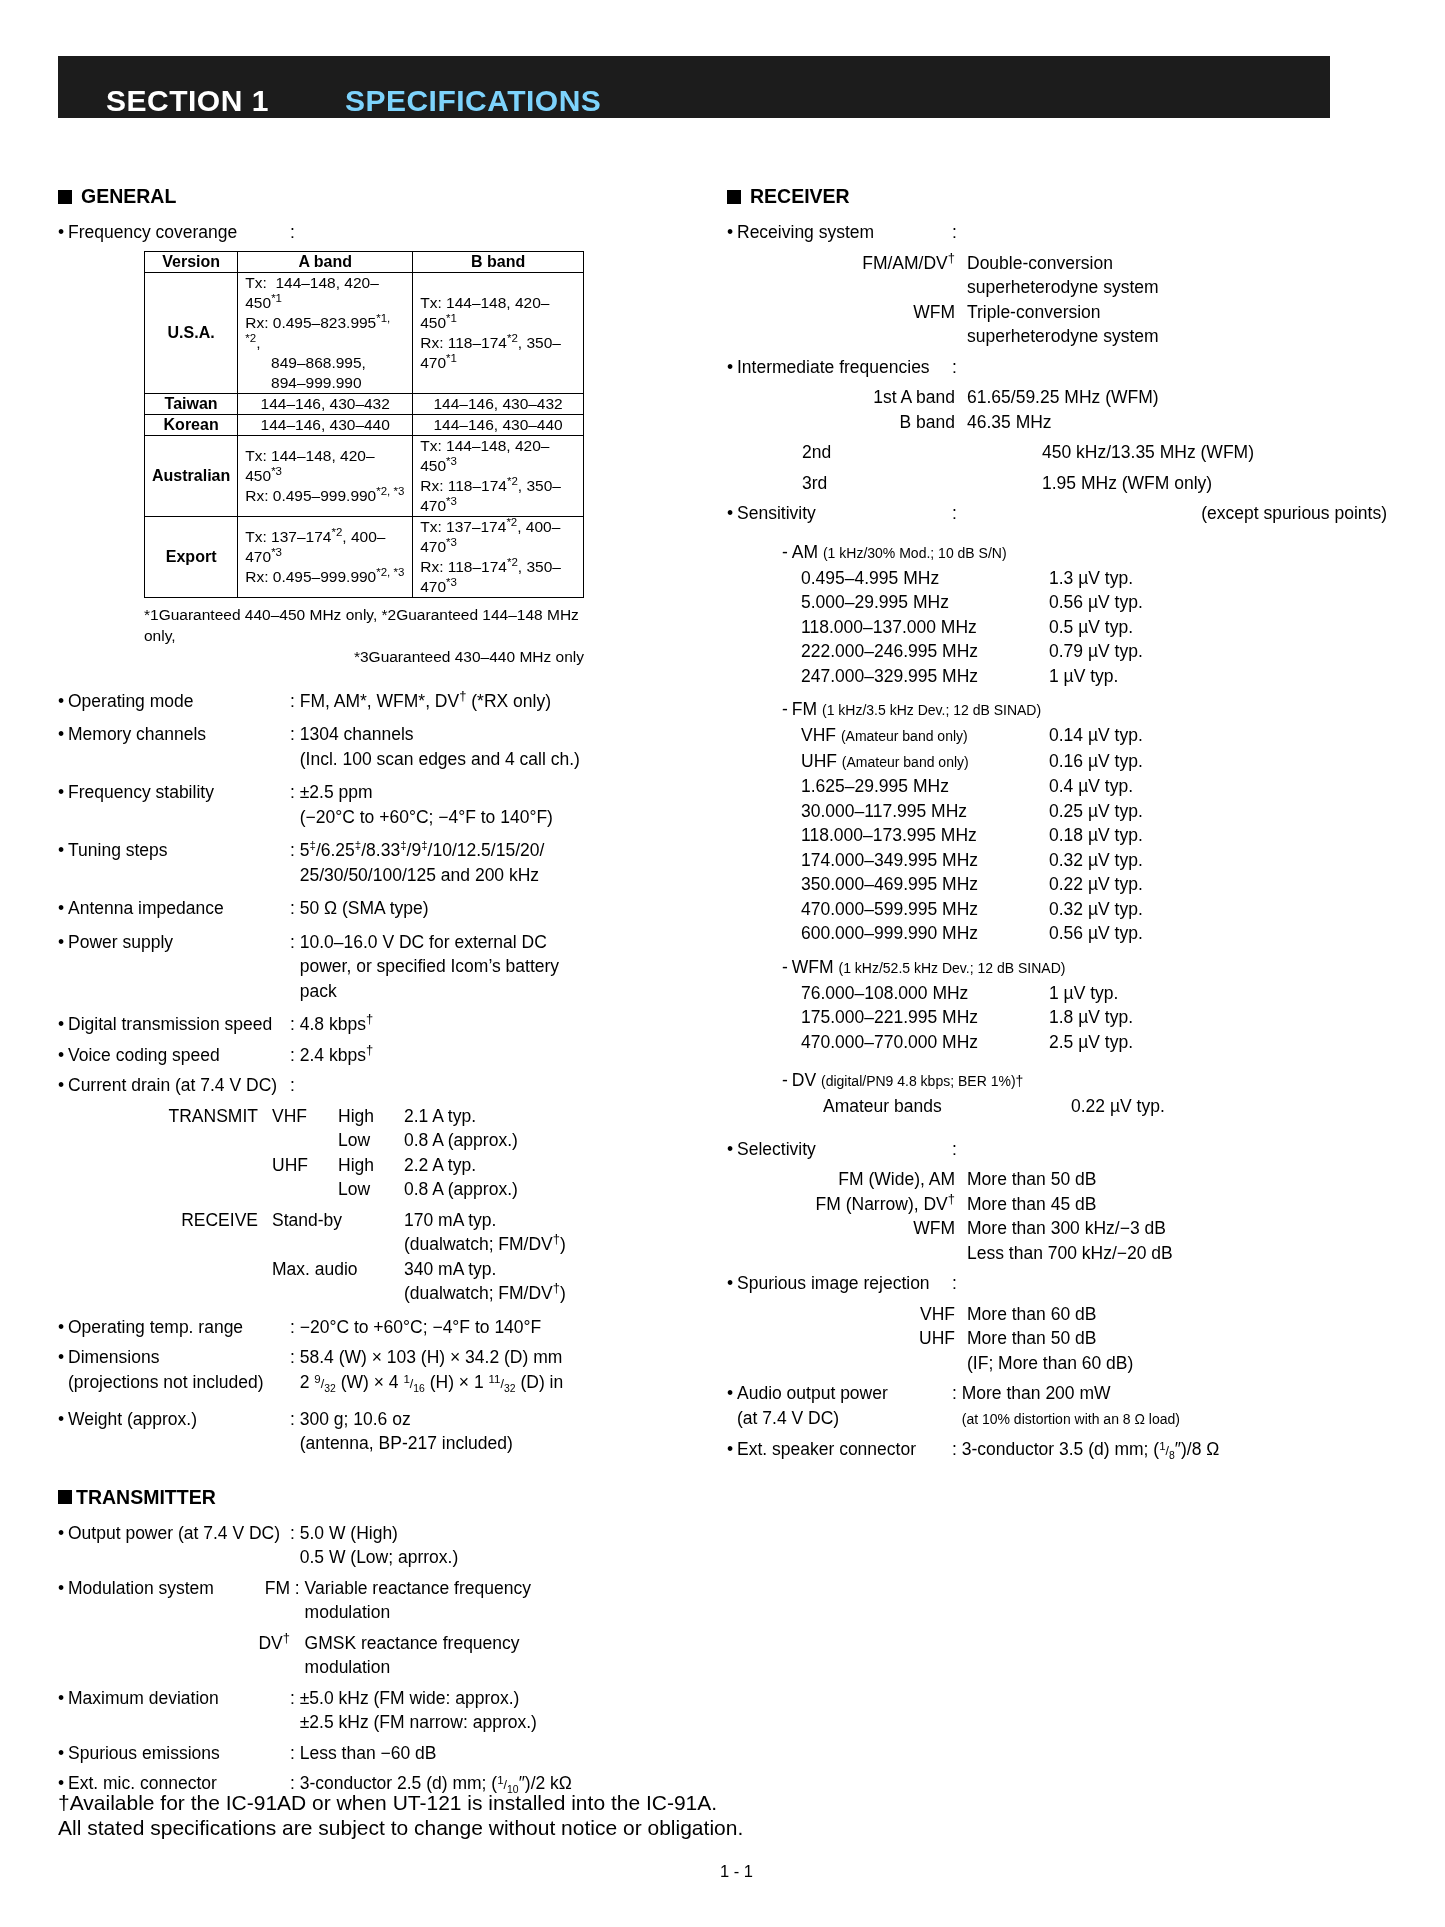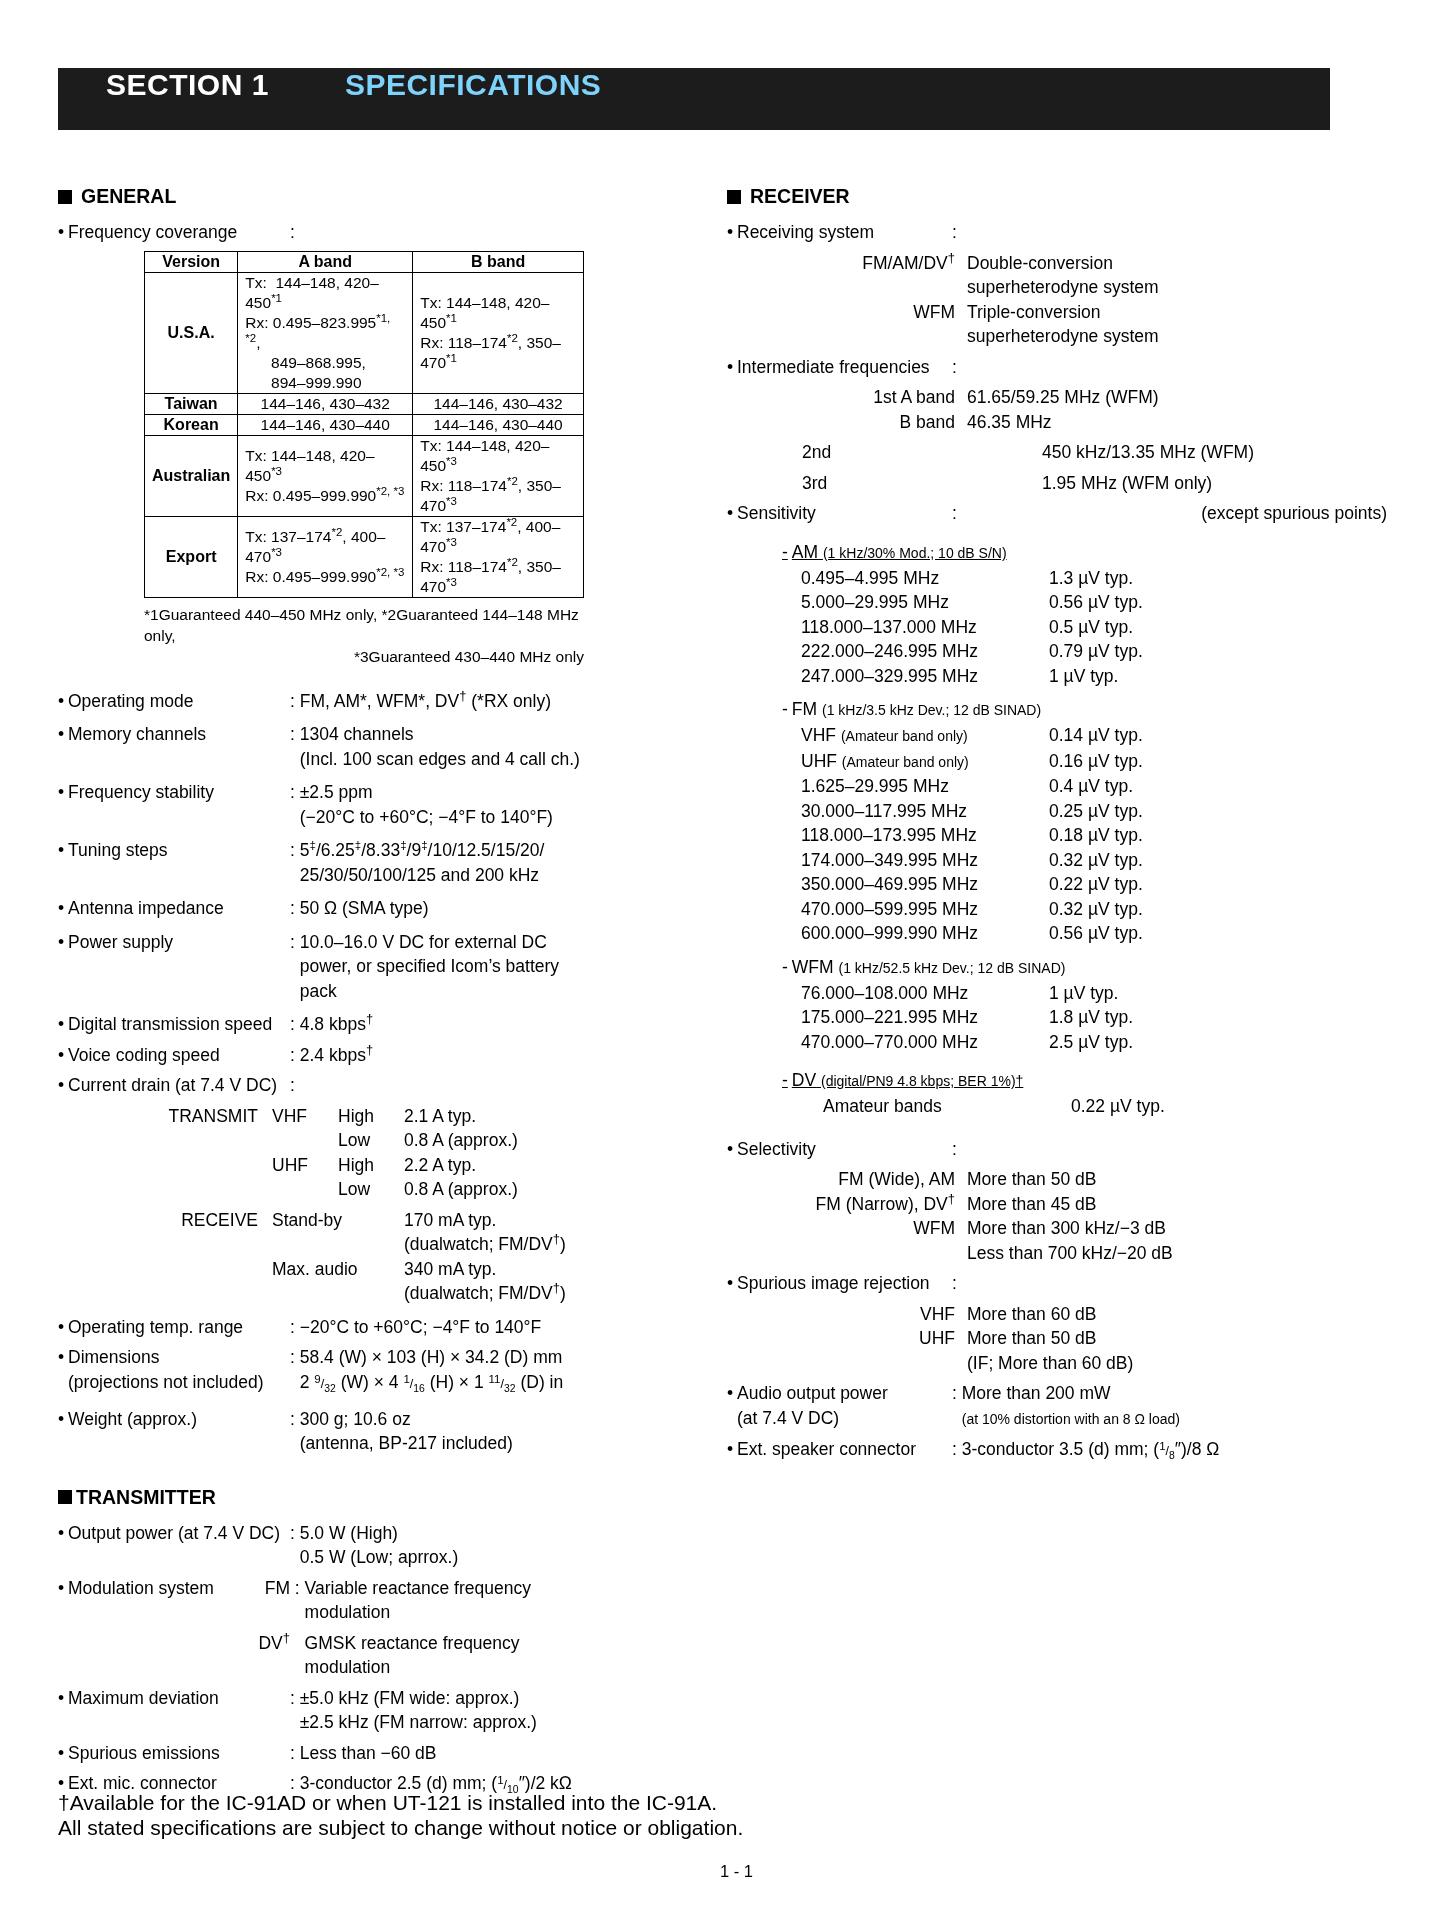--- a/index.html
+++ b/index.html
@@ -9,23 +9,23 @@
     background:#ffffff;
     font-family:"Liberation Sans", sans-serif;
     color:#000000;
     position:relative;
     -webkit-font-smoothing:antialiased;
   }
   .page { position:relative; width:1445px; height:1927px; box-sizing:border-box; }
 
   
   .banner {
-    position:absolute; left:58px; top:68px; width:1272px; height:62px;
+    position:absolute; left:58px; top:56px; width:1272px; height:62px;
     background:#1c1c1c;
-    display:flex; align-items:flex-start;
+    display:flex; align-items:flex-end;
   }
   .banner .sec {
     color:#ffffff; font-weight:bold; font-size:30px; letter-spacing:.5px;
     margin-left:48px;
   }
   .banner .ttl {
     color:#7dd3fc; font-weight:bold; font-size:30px; letter-spacing:.5px;
     margin-left:76px;
   }
 
@@ -70,21 +70,21 @@
     border:1.5px solid #000; padding:0 7px; vertical-align:middle;
   }
   table.freq th { font-weight:bold; text-align:center; font-size:16px; }
   table.freq td.ver { font-weight:bold; text-align:center; white-space:nowrap; font-size:16px;}
   table.freq td.ctr { text-align:center; }
   table.freq td.lft { text-align:left; }
   .tnote { font-size:15.5px; line-height:21px; margin-left:86px; width:440px; }
   .tnote .l2 { text-align:right; }
 
   
-  .mt6{margin-top:6px;} .mt10{margin-top:9px;} .mt14{margin-top:14px;text-decoration:underline;}
+  .mt6{margin-top:6px;} .mt10{margin-top:9px;} .mt14{margin-top:14px;}
   .mt18{margin-top:18px;} .mt22{margin-top:22px;} .mt30{margin-top:30px;}
 
   
   .kv { display:flex; font-size:17.5px; line-height:24.5px; }
   .kv .k1 { width:200px; text-align:right; flex:0 0 auto; }
   .kv .k2 { width:66px;  text-align:left;  flex:0 0 auto; padding-left:14px;}
   .kv .k3 { width:66px;  text-align:left;  flex:0 0 auto; }
   .kv .k4 { flex:1 1 auto; }
 
   

